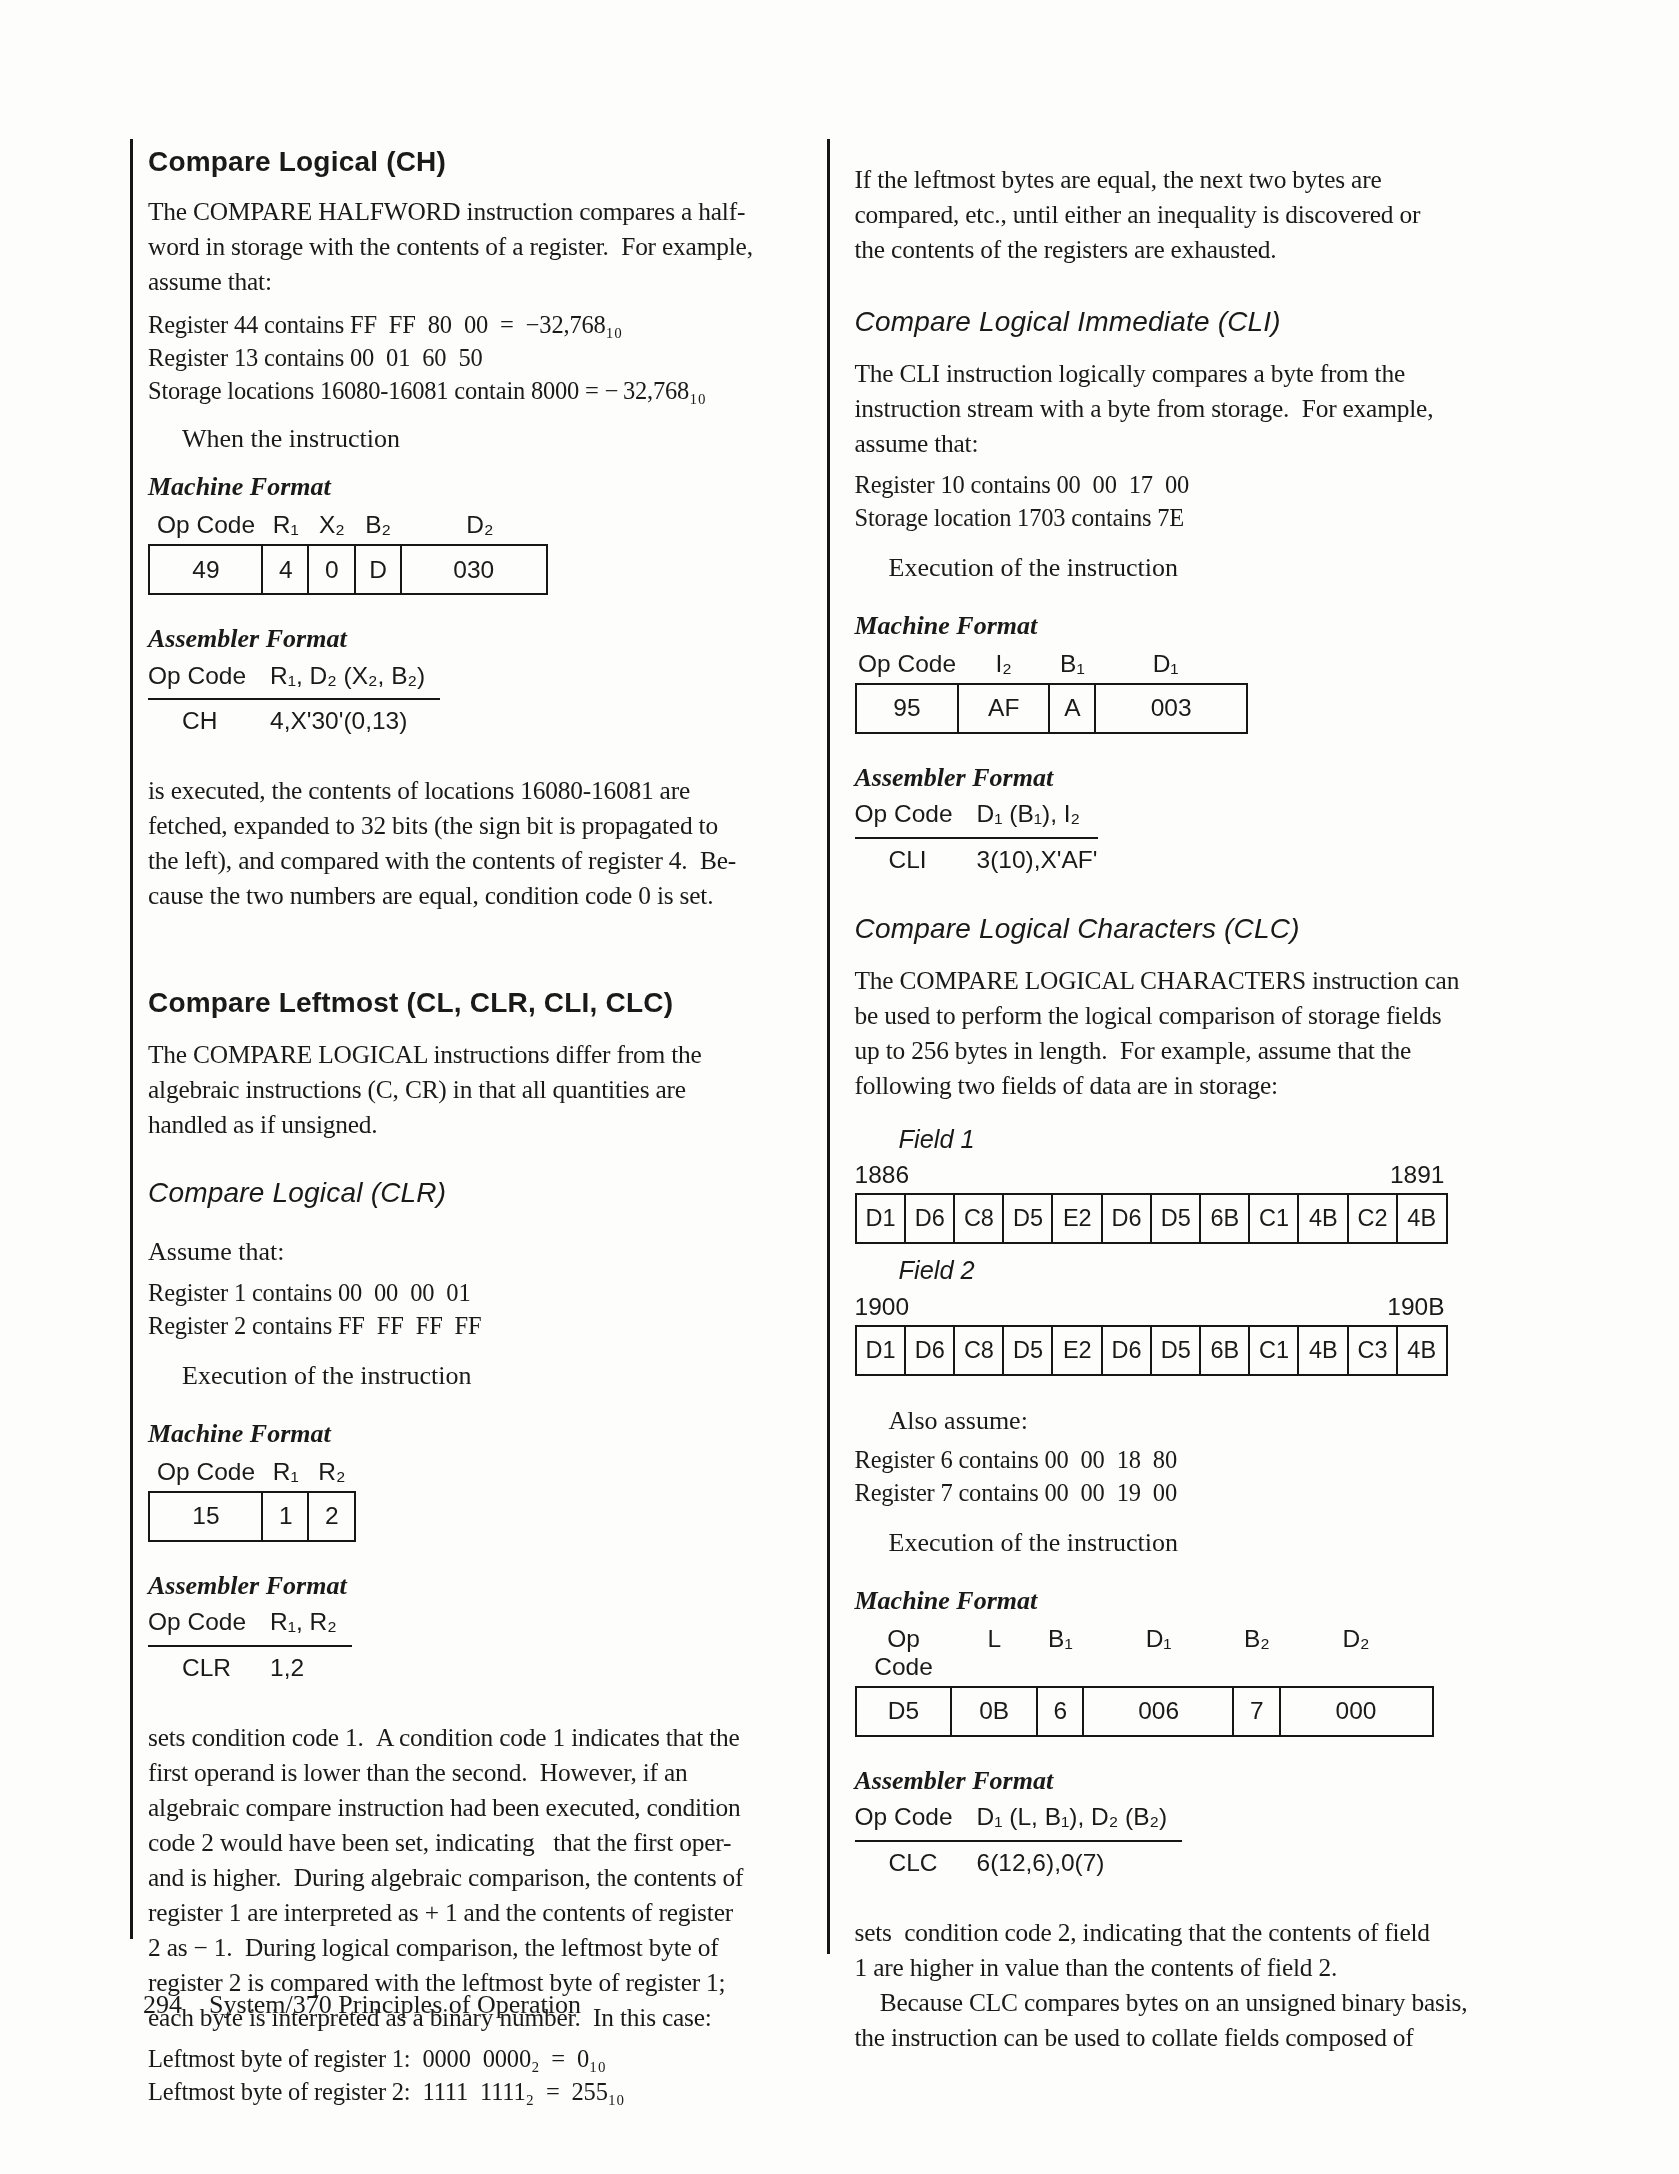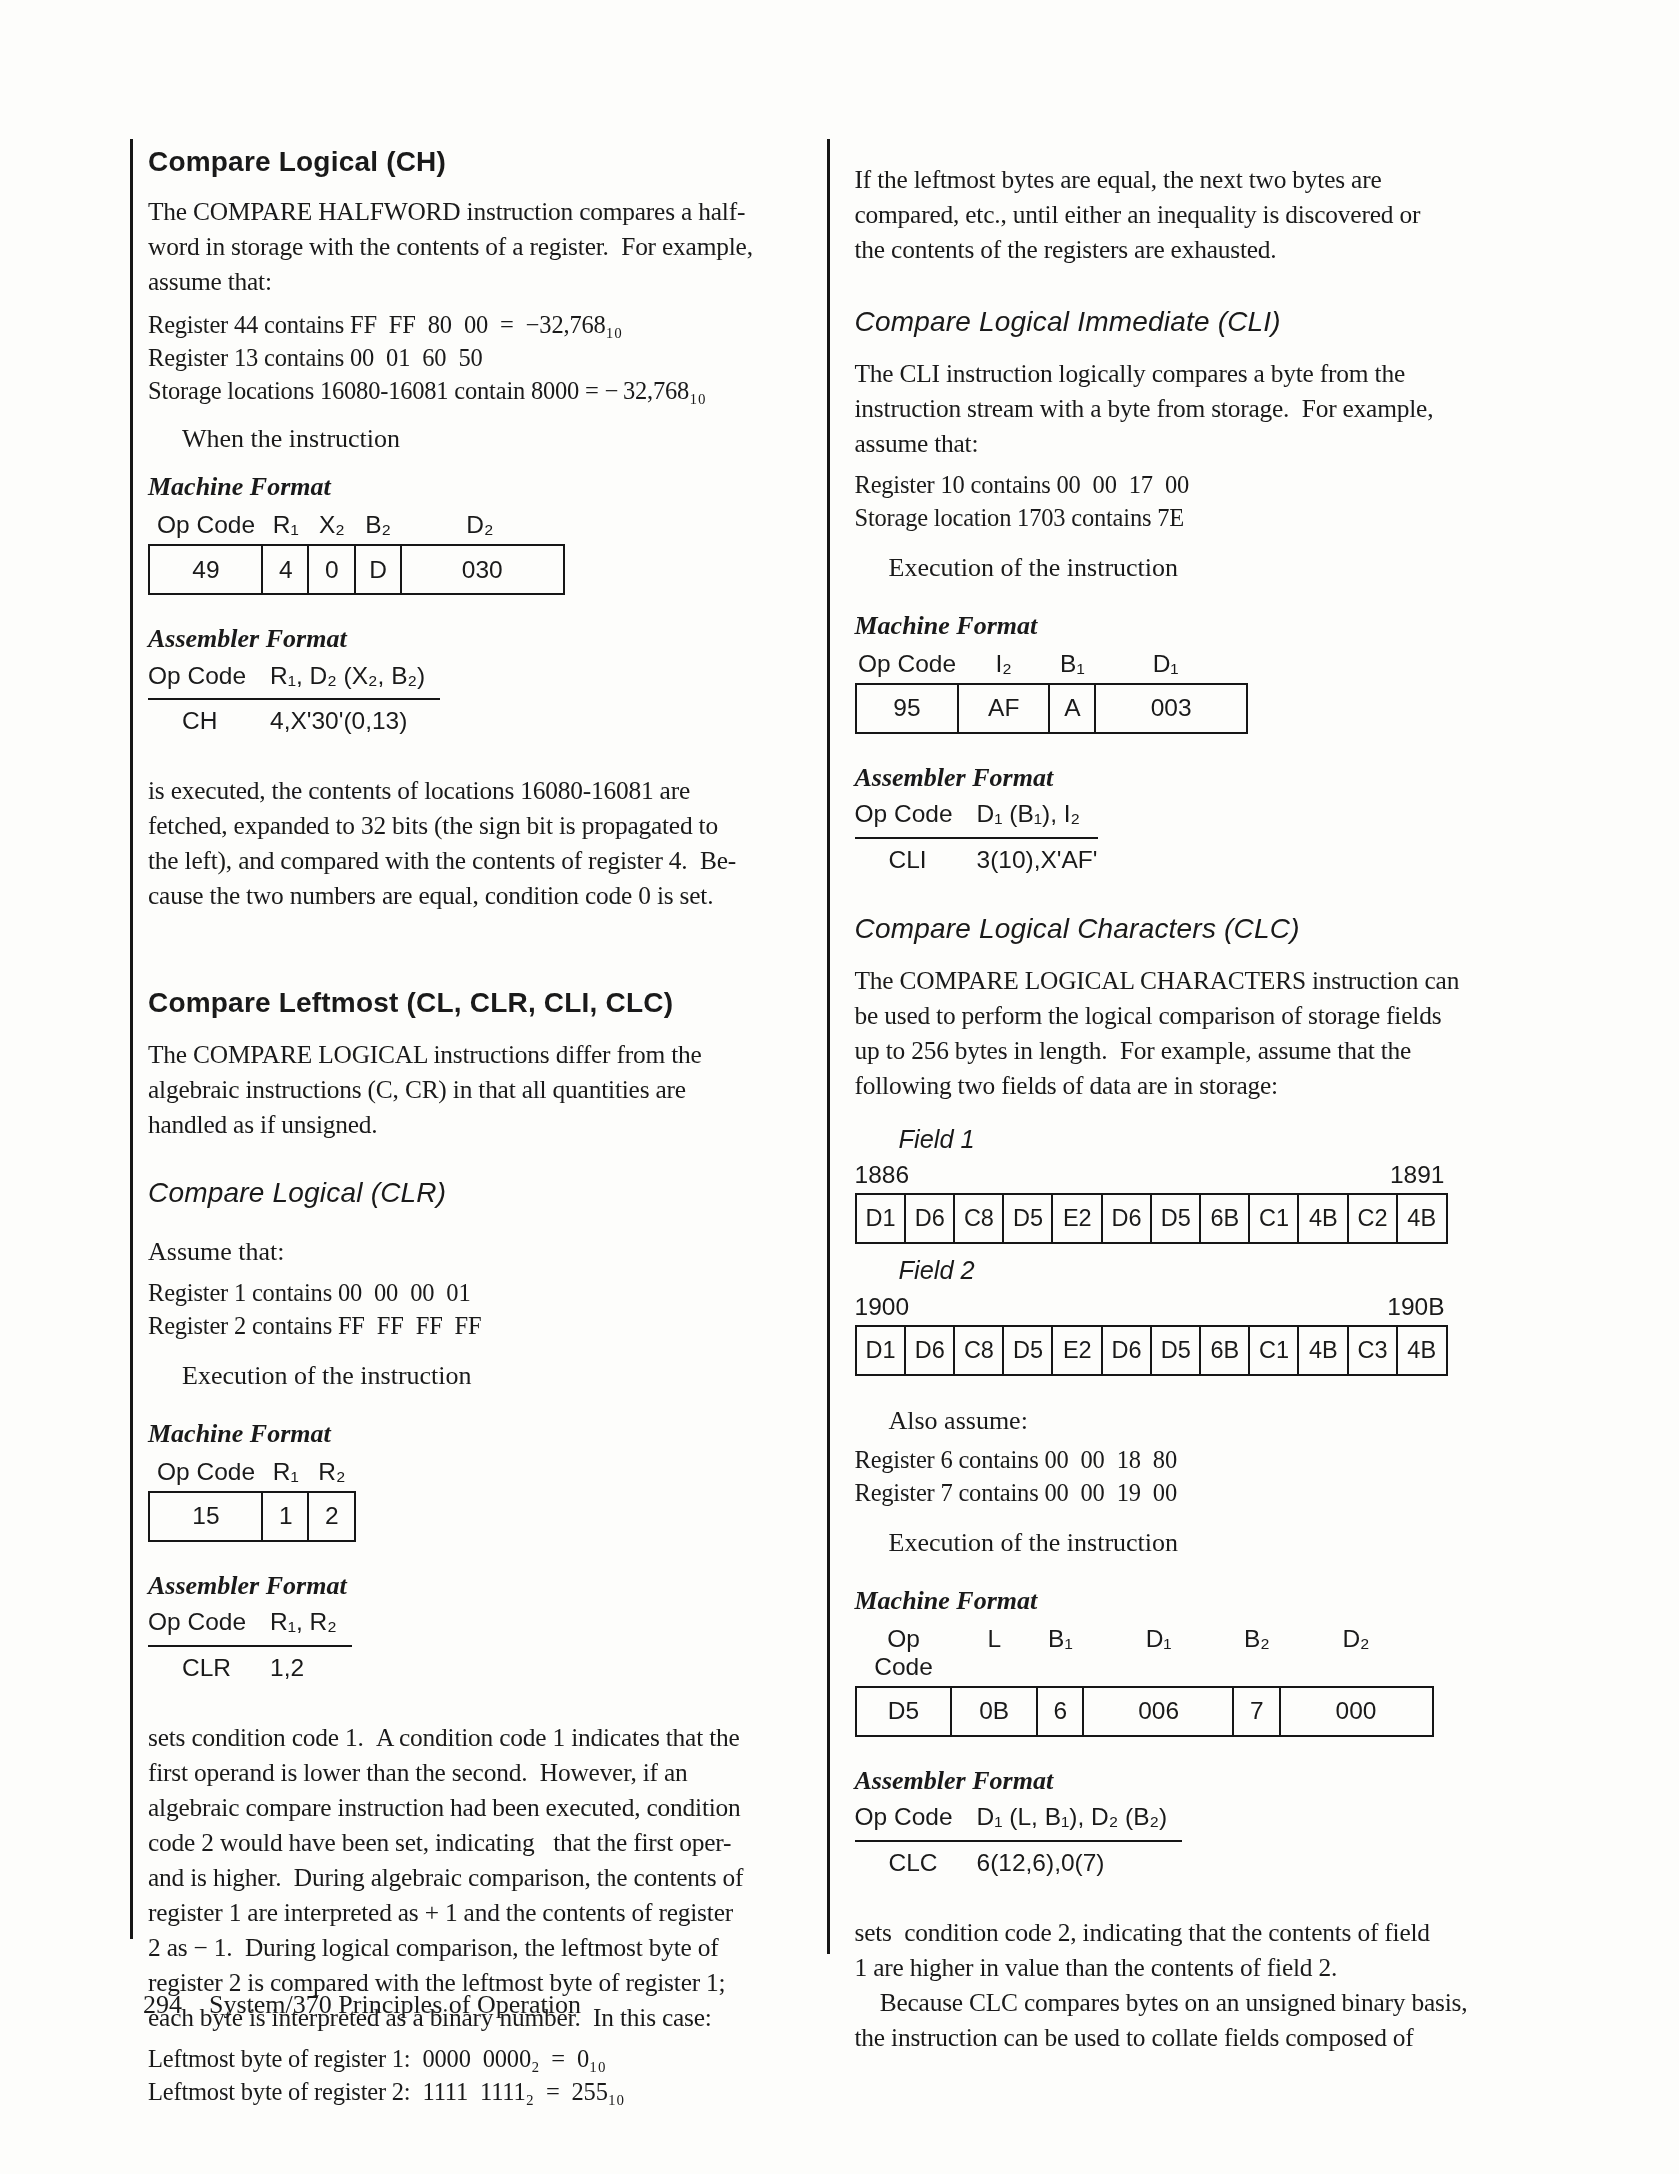--- a/index.html
+++ b/index.html
@@ -77,21 +77,21 @@
         <span style="width:49px">R₁</span>
         <span style="width:49px">X₂</span>
         <span style="width:49px">B₂</span>
         <span style="width:160px">D₂</span>
       </div>
       <div class="mf-row">
         <span class="mf-cell" style="width:116px">49</span>
         <span class="mf-cell" style="width:49px">4</span>
         <span class="mf-cell" style="width:49px">0</span>
         <span class="mf-cell" style="width:49px">D</span>
-        <span class="mf-cell" style="width:165px">030</span>
+        <span class="mf-cell" style="width:148px">030</span>
       </div>
     </div>
 
     <div class="fmt-label mt30">Assembler Format</div>
 
     <div class="asm mt8">
       <div class="asm-head">
         <span class="asm-c1">Op Code</span>
         <span>R₁, D₂ (X₂, B₂)</span>
       </div>

